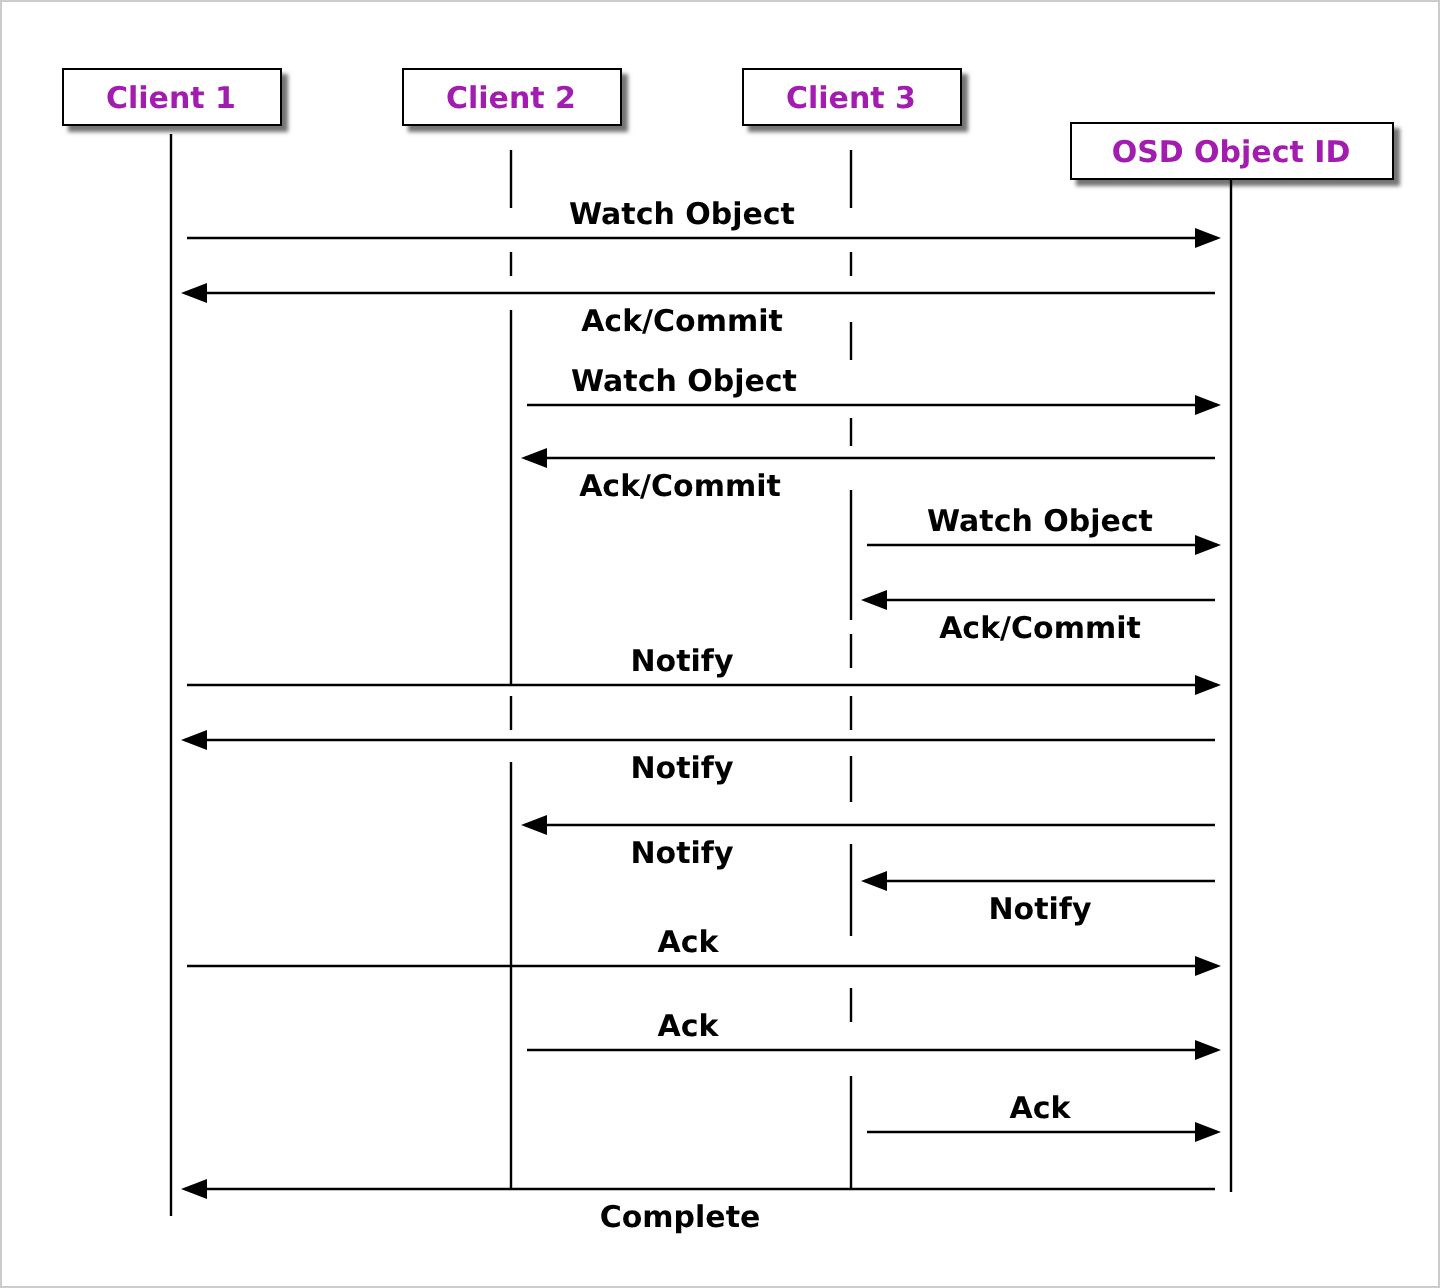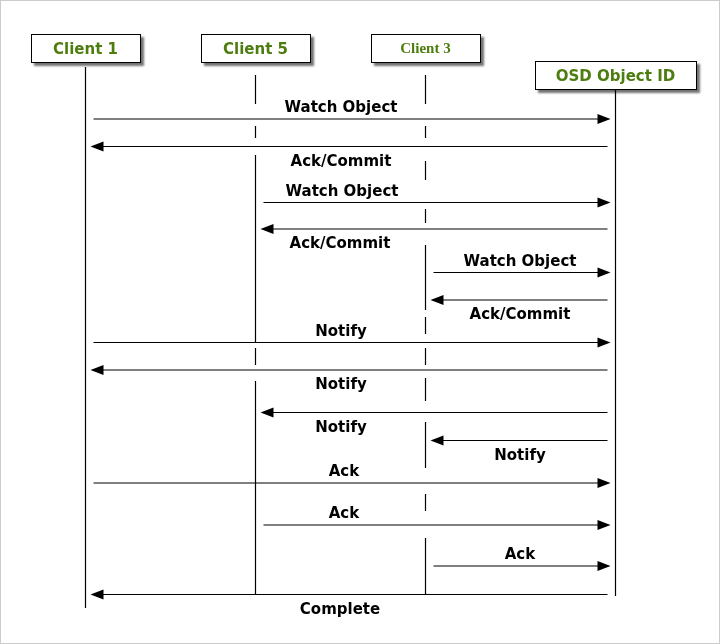--- a/index.html
+++ b/index.html
@@ -27,21 +27,21 @@
     box-sizing: border-box;
     height: 29px;
     background: #ffffff;
     border: 1.5px solid #000000;
     box-shadow: 3px 3px 2px rgba(0,0,0,0.55);
     display: flex;
     align-items: center;
     justify-content: center;
     font-size: 15px;
     font-weight: bold;
-    color: #4d7c0f;
+    color: #a21caf;
     white-space: nowrap;
   }
   text.msg-label {
     font-family: "DejaVu Sans", "Liberation Sans", sans-serif;
     font-size: 15px;
     font-weight: bold;
     fill: #000000;
   }
 </style>
 </head>
@@ -108,23 +108,23 @@
       <text x="520" y="559" text-anchor="middle" class="msg-label">Ack</text>
       <line x1="607.5" y1="594.5" x2="92.5" y2="594.5" stroke="#000000" stroke-width="1.2"></line>
       <polygon points="90.5,594.5 103.5,589.5 103.5,599.5" fill="#000000"></polygon>
       <text x="340" y="613.5" text-anchor="middle" class="msg-label">Complete</text>
     </svg>
   <div id="boxes-layer">
       <div class="pbox" style="left: 30.5px; top: 34px; width: 110px; height: 29px;">
         <span>Client 1</span>
       </div>
       <div class="pbox" style="left: 200.5px; top: 34px; width: 110px; height: 29px;">
-        <span>Client 5</span>
+        <span>Client 2</span>
       </div>
-      <div class="pbox" style="left: 370.5px; top: 34px; width: 110px; height: 29px; font-family: Liberation Serif, serif;">
+      <div class="pbox" style="left: 370.5px; top: 34px; width: 110px; height: 29px;">
         <span>Client 3</span>
       </div>
       <div class="pbox" style="left: 534.5px; top: 34px; width: 162px; height: 29px; margin-top: 27px;">
         <span>OSD Object ID</span>
       </div>
     </div>
   <div class="frame"></div>
 </div>
 
 </body></html>

